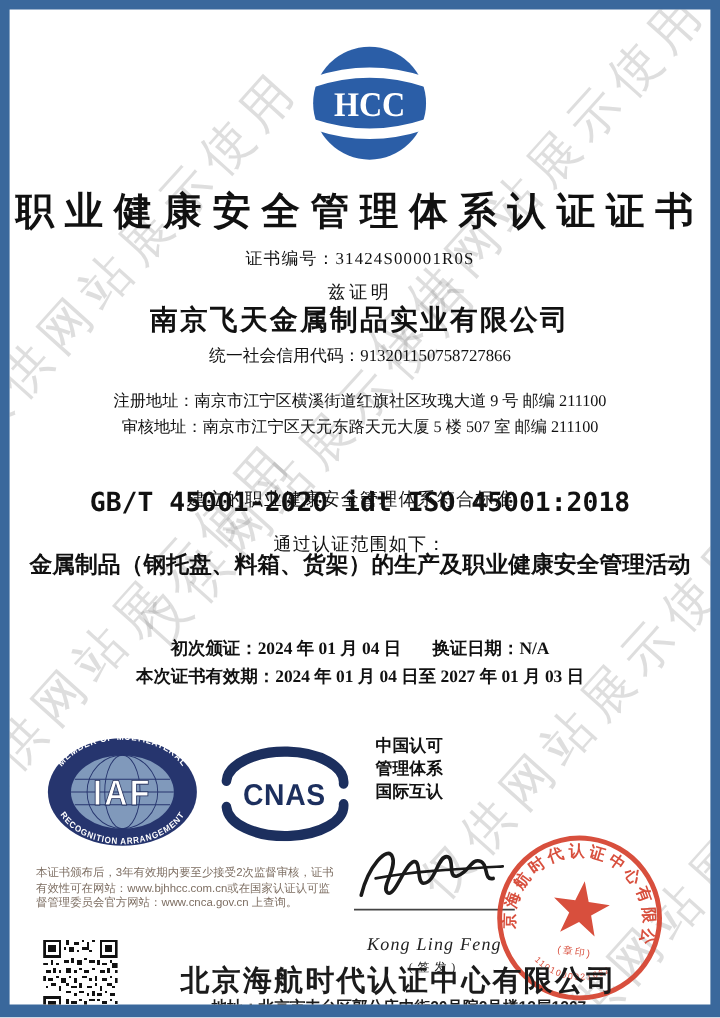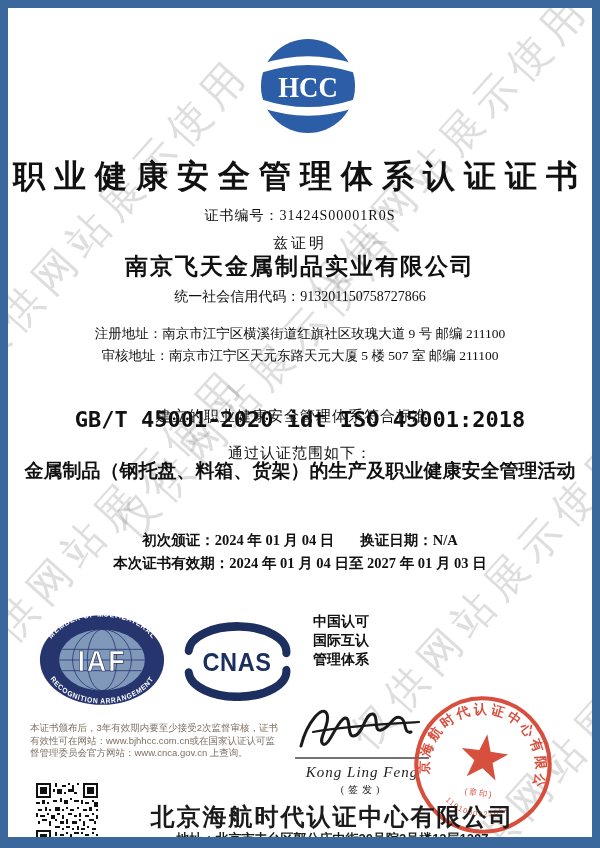--- a/index.html
+++ b/index.html
@@ -30,21 +30,21 @@
   .validity{top:546px;font-size:14.5px;font-weight:bold;}
   .iaf{left:30px;top:605px;width:128px;height:94px;}
   .cnas{left:170px;top:613px;width:118px;height:80px;}
   .accr{left:305px;top:604px;font-family:"Liberation Sans",sans-serif;font-weight:bold;
     font-size:14px;line-height:19px;color:#111;}
   .accr .en{font-size:13.5px;}
   .fineprint{left:22px;top:714px;width:252px;font-size:9.5px;line-height:12.5px;
     color:#7d6e62;font-family:"Liberation Sans",sans-serif;}
   .sig{left:283px;top:686px;width:142px;text-align:center;}
   .sig svg{display:block;}
-  .sig .name{font-size:15px;font-style:italic;margin-top:0;letter-spacing:1px;color:#222;}
+  .sig .name{font-size:15px;font-style:italic;margin-top:16px;letter-spacing:1px;color:#222;}
   .sig .slabel{font-size:10px;letter-spacing:4px;margin-top:2px;color:#222;}
   .seal{left:402px;top:684px;width:146px;height:146px;transform:rotate(8deg);opacity:.93;}
   .qr{left:28px;top:775px;width:62px;height:62px;}
   .fcompany{left:65px;right:0;text-align:center;top:793px;font-size:24px;font-weight:bold;
     font-family:"Liberation Sans",sans-serif;letter-spacing:2px;color:#1b1b1b;}
   .faddress{left:65px;right:0;text-align:center;top:822px;font-size:13px;font-weight:bold;
     font-family:"Liberation Sans",sans-serif;color:#1b1b1b;}
 </style>
 </head>
 <body>
@@ -109,22 +109,22 @@
     </svg>
 
     <svg class="abs cnas" viewBox="0 0 220 140" preserveAspectRatio="none">
       <path d="M20,52 A 90,44 0 0 1 202,56" stroke="#1c2f5e" stroke-width="15" fill="none" stroke-linecap="round"></path>
       <path d="M202,86 A 90,44 0 0 1 20,90" stroke="#1c2f5e" stroke-width="15" fill="none" stroke-linecap="round"></path>
       <text x="110" y="87" text-anchor="middle" font-size="44" font-weight="900" font-family="Liberation Sans, sans-serif" fill="#1c2f5e" letter-spacing="1">CNAS</text>
     </svg>
 
     <div class="abs accr">
       <div>中国认可</div>
+      <div>管理体系</div>
       <div>国际互认</div>
-      <div>管理体系</div>
     </div>
 
     <div class="abs fineprint">本证书颁布后，3年有效期内要至少接受2次监督审核，证书有效性可在网站：www.bjhhcc.com.cn或在国家认证认可监督管理委员会官方网站：www.cnca.gov.cn 上查询。</div>
 
     <div class="abs sig">
       <svg width="142" height="70" viewBox="0 0 142 70">
         <path d="M10,52 C16,28 32,10 36,20 C40,30 26,46 32,50 C38,54 46,26 54,24 C60,23 56,42 62,42 C72,42 74,18 82,20 C88,22 82,38 90,36 C100,33 102,20 110,24 C116,27 112,40 120,38" stroke="#1a1a1a" stroke-width="3" fill="none" stroke-linecap="round"></path>
         <path d="M22,38 C52,32 92,30 128,28" stroke="#1a1a1a" stroke-width="2.2" fill="none" stroke-linecap="round"></path>
         <line x1="4" y1="64" x2="138" y2="64" stroke="#444" stroke-width="1.5"></line>
       </svg>

